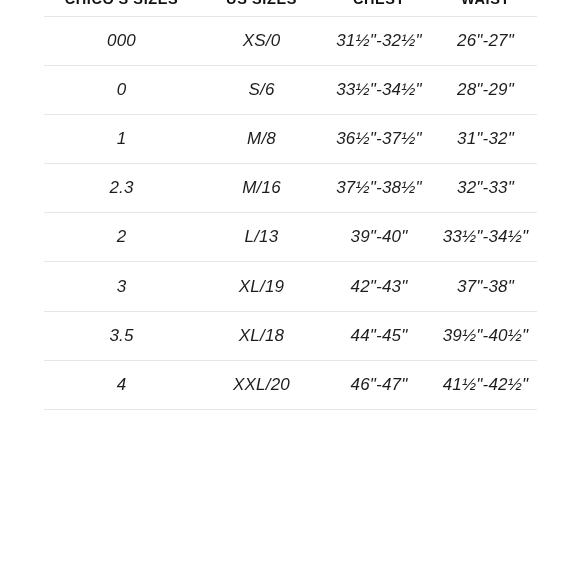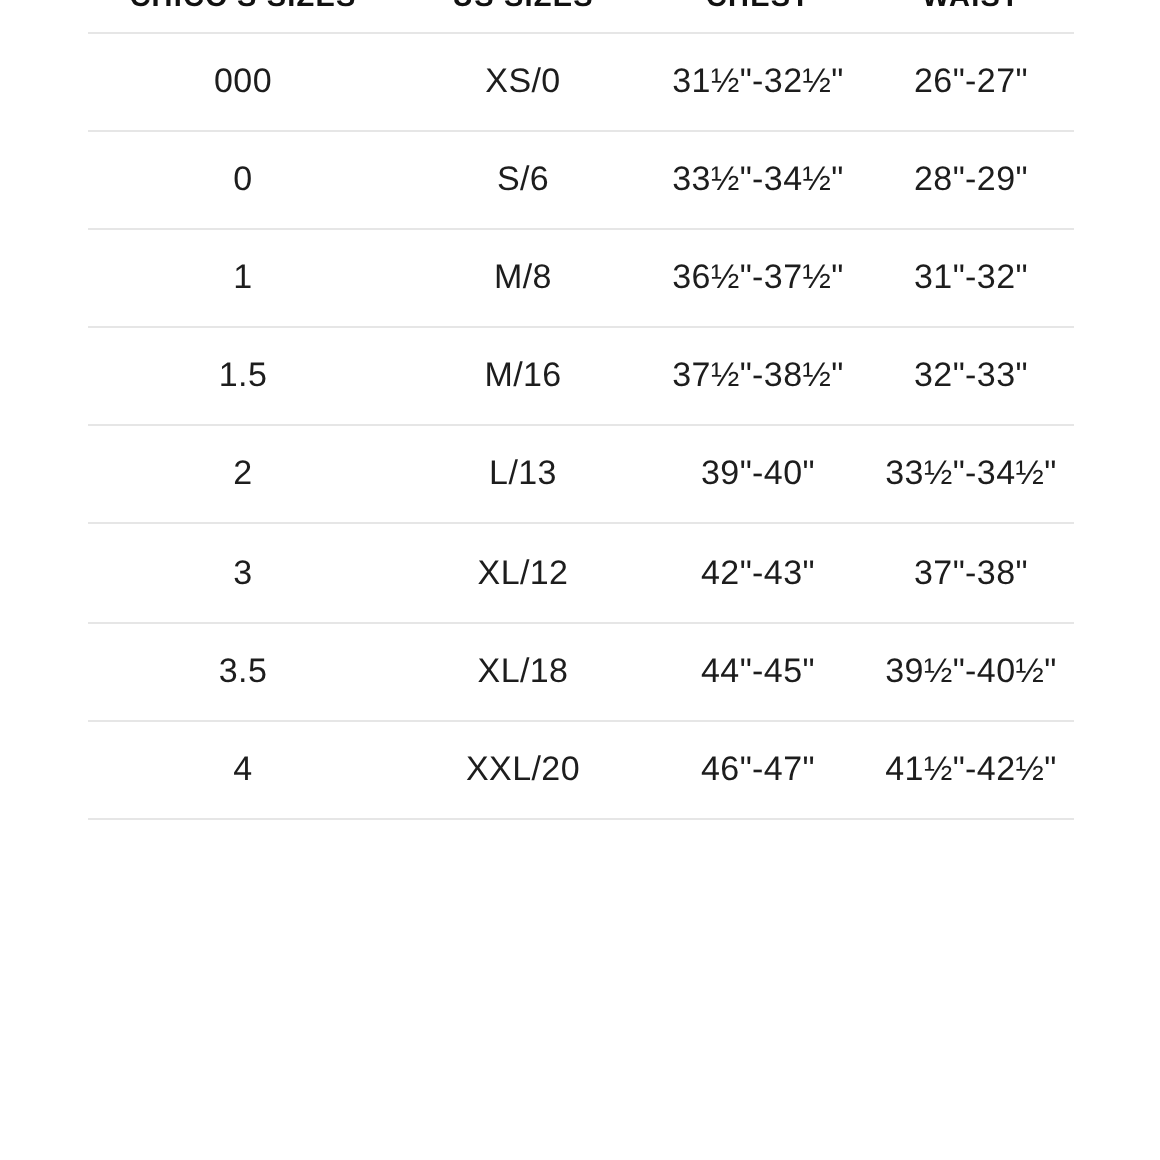--- a/index.html
+++ b/index.html
@@ -71,21 +71,21 @@
   tbody tr.size-row:last-child td {
     border-bottom: 1px solid #e6e6e6;
   }
 
   
   col.col-chicos { width: 155px; }
   col.col-us     { width: 125px; }
   col.col-chest  { width: 110px; }
   col.col-waist  { width: 103px; }
 
-  .cell-text { display: inline-block; }
+  .cell-text { display: inline-block; font-style: italic; }
 </style>
 </head>
 <body>
 
 <div id="size-chart-root">
 
   <table class="size-table">
     <colgroup>
       <col class="col-chicos">
       <col class="col-us">
@@ -115,34 +115,34 @@
         <td><span class="cell-text">33½"-34½"</span></td>
         <td><span class="cell-text">28"-29"</span></td>
       </tr>
       <tr class="size-row">
         <td><span class="cell-text">1</span></td>
         <td><span class="cell-text">M/8</span></td>
         <td><span class="cell-text">36½"-37½"</span></td>
         <td><span class="cell-text">31"-32"</span></td>
       </tr>
       <tr class="size-row">
-        <td><span class="cell-text">1.5</span></td>
+        <td><span class="cell-text">2.3</span></td>
         <td><span class="cell-text">M/16</span></td>
         <td><span class="cell-text">37½"-38½"</span></td>
         <td><span class="cell-text">32"-33"</span></td>
       </tr>
       <tr class="size-row">
         <td><span class="cell-text">2</span></td>
         <td><span class="cell-text">L/13</span></td>
         <td><span class="cell-text">39"-40"</span></td>
         <td><span class="cell-text">33½"-34½"</span></td>
       </tr>
       <tr class="size-row">
         <td><span class="cell-text">3</span></td>
-        <td><span class="cell-text">XL/12</span></td>
+        <td><span class="cell-text">XL/19</span></td>
         <td><span class="cell-text">42"-43"</span></td>
         <td><span class="cell-text">37"-38"</span></td>
       </tr>
       <tr class="size-row">
         <td><span class="cell-text">3.5</span></td>
         <td><span class="cell-text">XL/18</span></td>
         <td><span class="cell-text">44"-45"</span></td>
         <td><span class="cell-text">39½"-40½"</span></td>
       </tr>
       <tr class="size-row">

